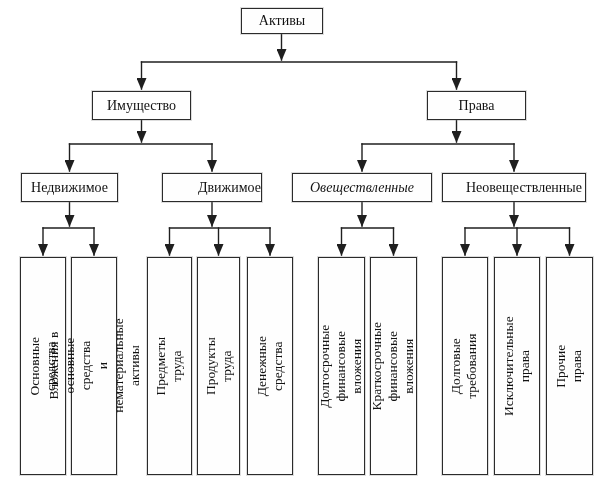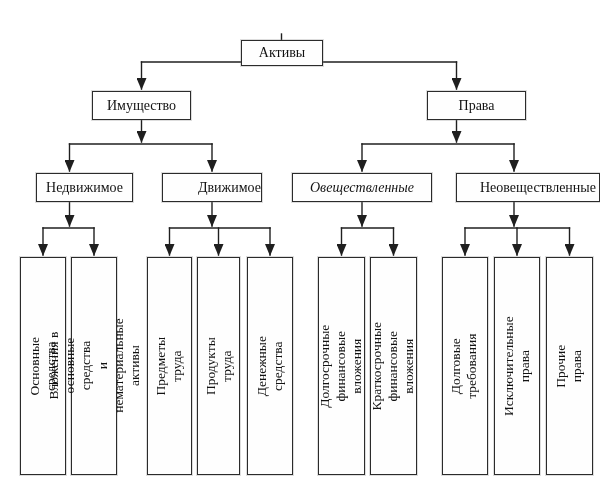--- a/index.html
+++ b/index.html
@@ -86,41 +86,41 @@
       <line x1="218.5" y1="228" x2="218.5" y2="255" marker-end="url(#ah)"></line>
       <line x1="270" y1="228" x2="270" y2="255" marker-end="url(#ah)"></line>
       <line x1="341.5" y1="228" x2="341.5" y2="255" marker-end="url(#ah)"></line>
       <line x1="393.5" y1="228" x2="393.5" y2="255" marker-end="url(#ah)"></line>
       <line x1="465" y1="228" x2="465" y2="255" marker-end="url(#ah)"></line>
       <line x1="517" y1="228" x2="517" y2="255" marker-end="url(#ah)"></line>
       <line x1="569.5" y1="228" x2="569.5" y2="255" marker-end="url(#ah)"></line>
     </g>
   </svg>
 
-  <div class="node" style="left:241px; top:8px; width:82px; height:26px;margin-top:32px;">
+  <div class="node" style="left:241px; top:8px; width:82px; height:26px;">
     <span>Активы</span>
   </div>
 
   <div class="node" style="left:92px; top:91px; width:99px; height:29px;text-align:center;">
     <span>Имущество</span>
   </div>
   <div class="node" style="left:427px; top:91px; width:99px; height:29px;">
     <span>Права</span>
   </div>
 
-  <div class="node" style="left:21px; top:173px; width:97px; height:29px;margin-left:15px;">
+  <div class="node" style="left:21px; top:173px; width:97px; height:29px;">
     <span>Недвижимое</span>
   </div>
   <div class="node" style="left:162px; top:173px; width:100px; height:29px;justify-content:flex-end;">
     <span>Движимое</span>
   </div>
   <div class="node" style="left:292px; top:173px; width:140px; height:29px;font-style:italic;">
     <span>Овеществленные</span>
   </div>
-  <div class="node" style="left:456px; top:173px; width:144px; height:29px;padding-left:20px;">
+  <div class="node" style="left:442px; top:173px; width:144px; height:29px;padding-left:20px;">
     <span>Неовеществленные</span>
   </div>
 
   <div class="node leaf" style="left:20px; top:257px; width:46px; height:218px;">
     <span class="vtext">Основные средства</span>
   </div>
   <div class="node leaf" style="left:71px; top:257px; width:46px; height:218px;">
     <span class="vtext">Вложения в основные средства
 и нематериальные активы</span>
   </div>

